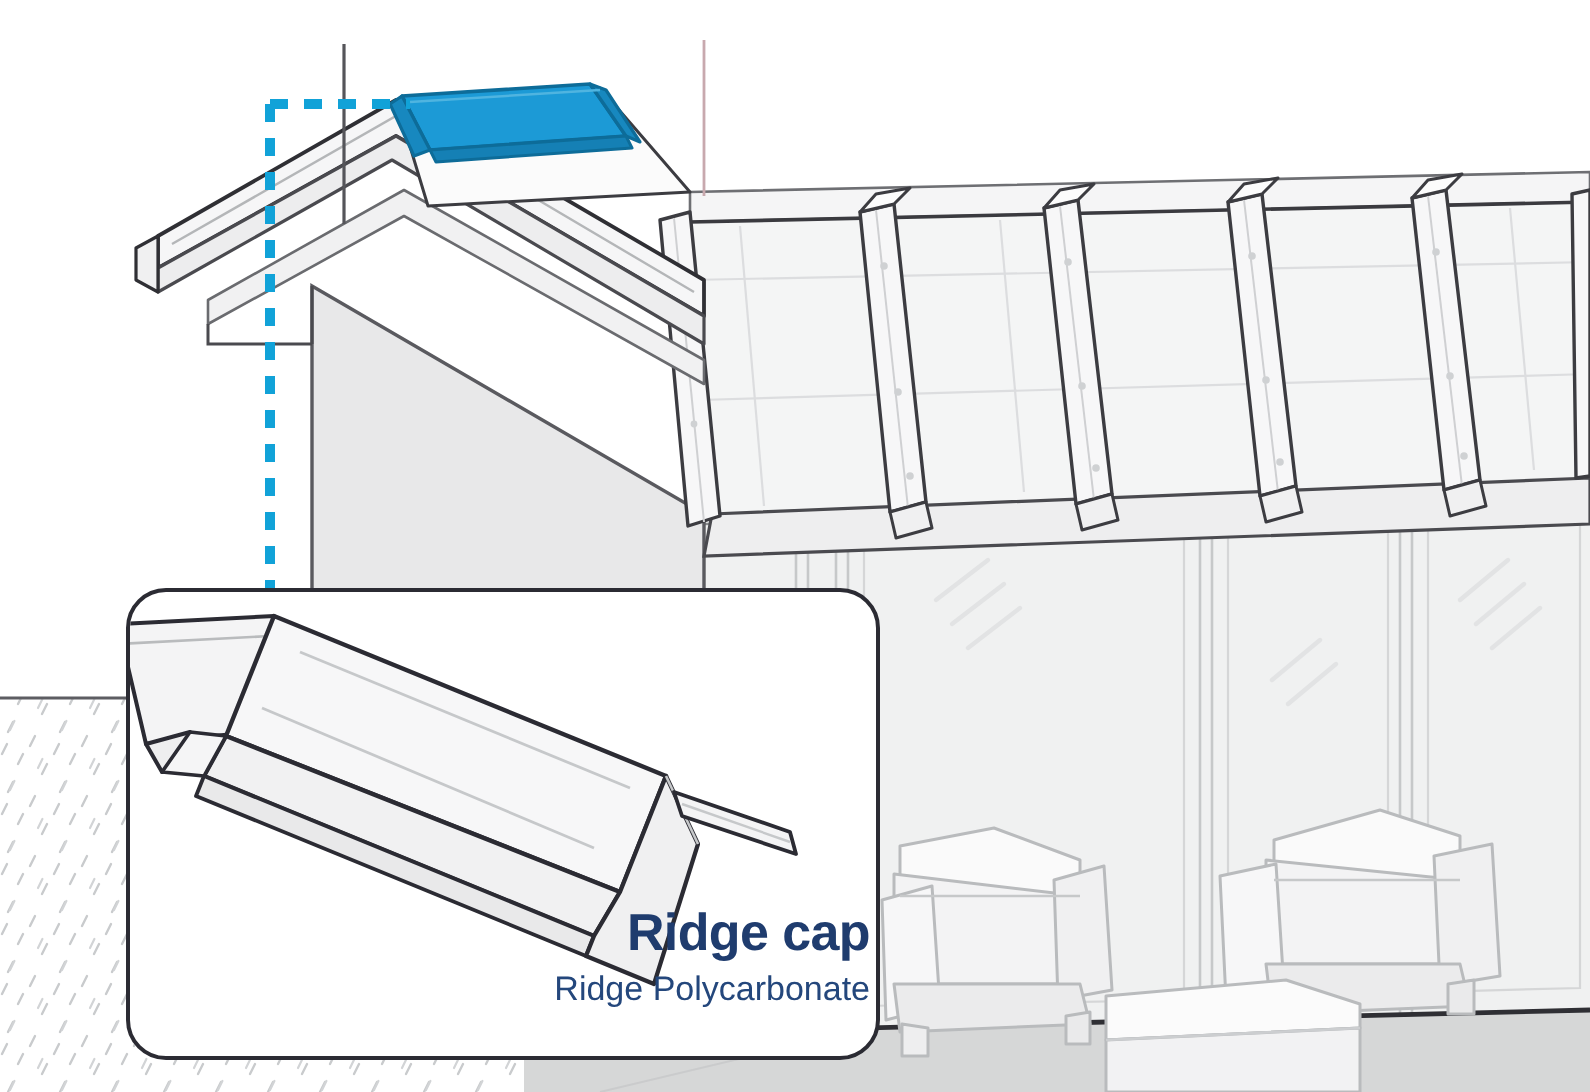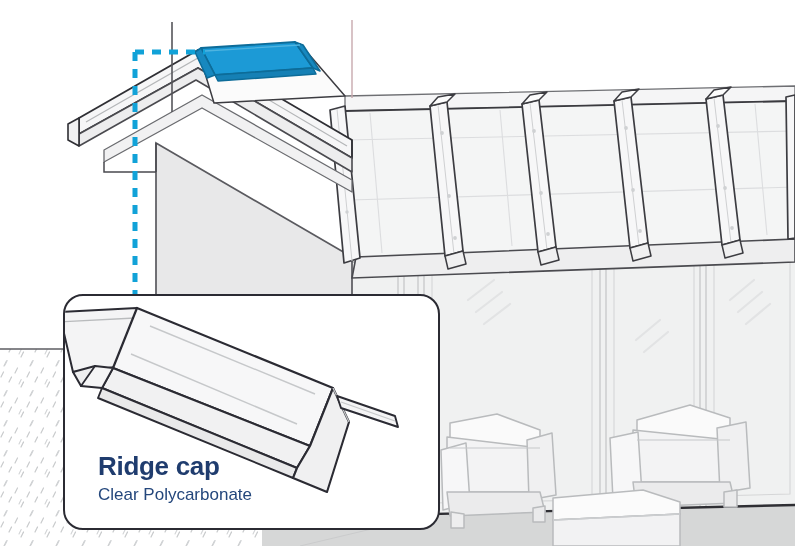--- a/index.html
+++ b/index.html
@@ -39,23 +39,24 @@
   #callout-art {
     position: absolute;
     left: 0;
     top: 0;
     width: 377px;
     height: 236px;
     pointer-events: none;
   }
   #callout-text {
     position: absolute;
-    left: 33px;
+    left: 50px;
     top: 156px;
     width: 320px;
+    text-align: right;
   }
   #callout-title {
     font-size: 26px;
     font-weight: bold;
     color: #1f3c6e;
     letter-spacing: -0.3px;
     line-height: 1.1;
     margin: 0 0 4px 0;
   }
   #callout-subtitle {
@@ -313,18 +314,18 @@
       <path d="M268 92 L284 126" stroke="#c6c8ca" stroke-width="1.3" fill="none"></path>
 
       <path d="M272 100 L330 120 L333 131 L276 112 Z" fill="#f4f4f5" stroke="#2b2b33" stroke-width="1.9" stroke-linejoin="round"></path>
       <path d="M276 106 L330 125" stroke="#c6c8ca" stroke-width="1.2" fill="none"></path>
 
       <path d="M30 70 L48 72 L37 92 L16 90 Z" fill="#f5f5f6" stroke="#2b2b33" stroke-width="1.8" stroke-linejoin="round"></path>
     </svg>
 
     <div id="callout-text">
       <div id="callout-title">Ridge cap</div>
-      <div id="callout-subtitle">Clear Polycarbonate</div>
+      <div id="callout-subtitle">Ridge Polycarbonate</div>
     </div>
 
   </div>
 
 </div>
 
 </body></html>

